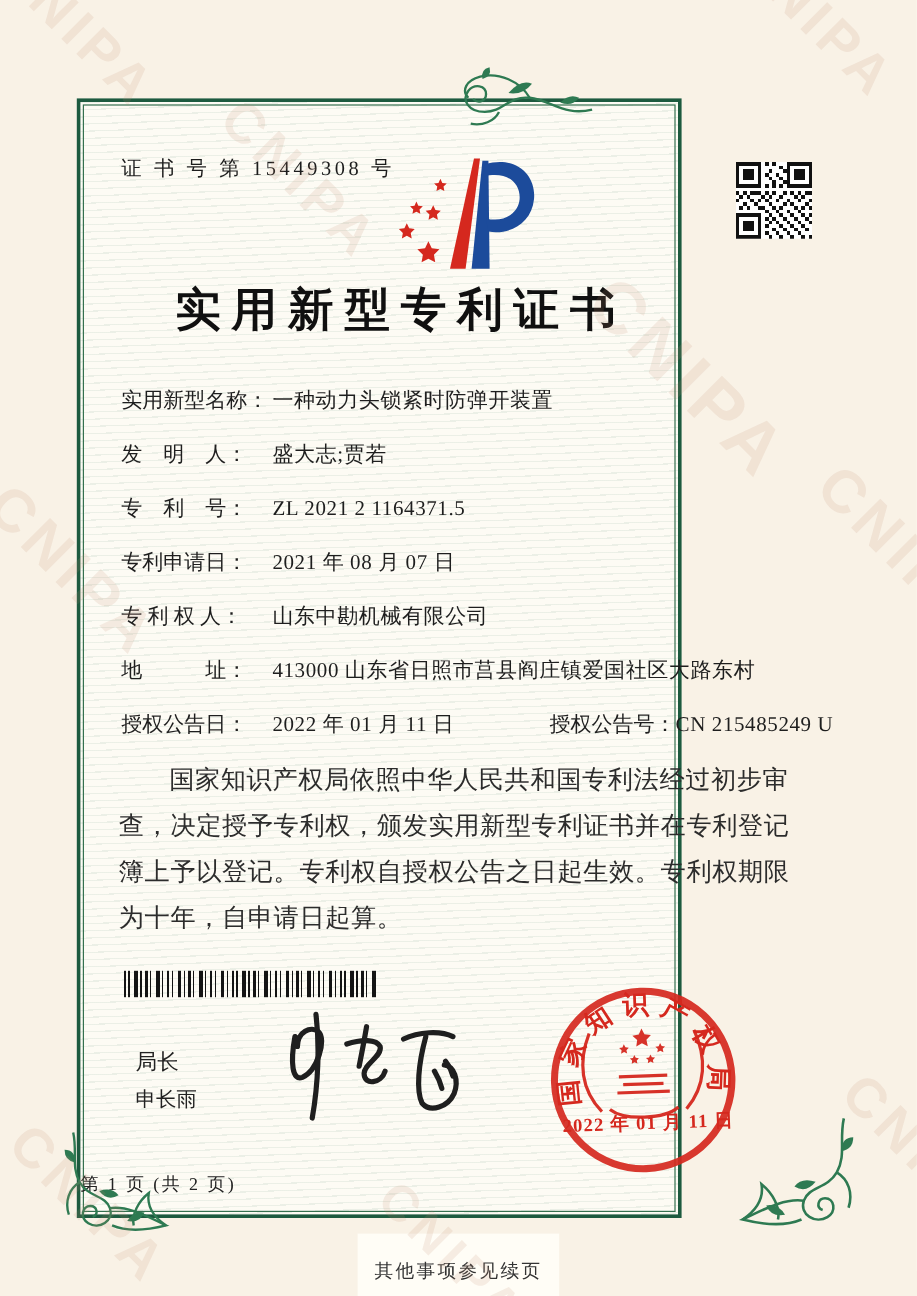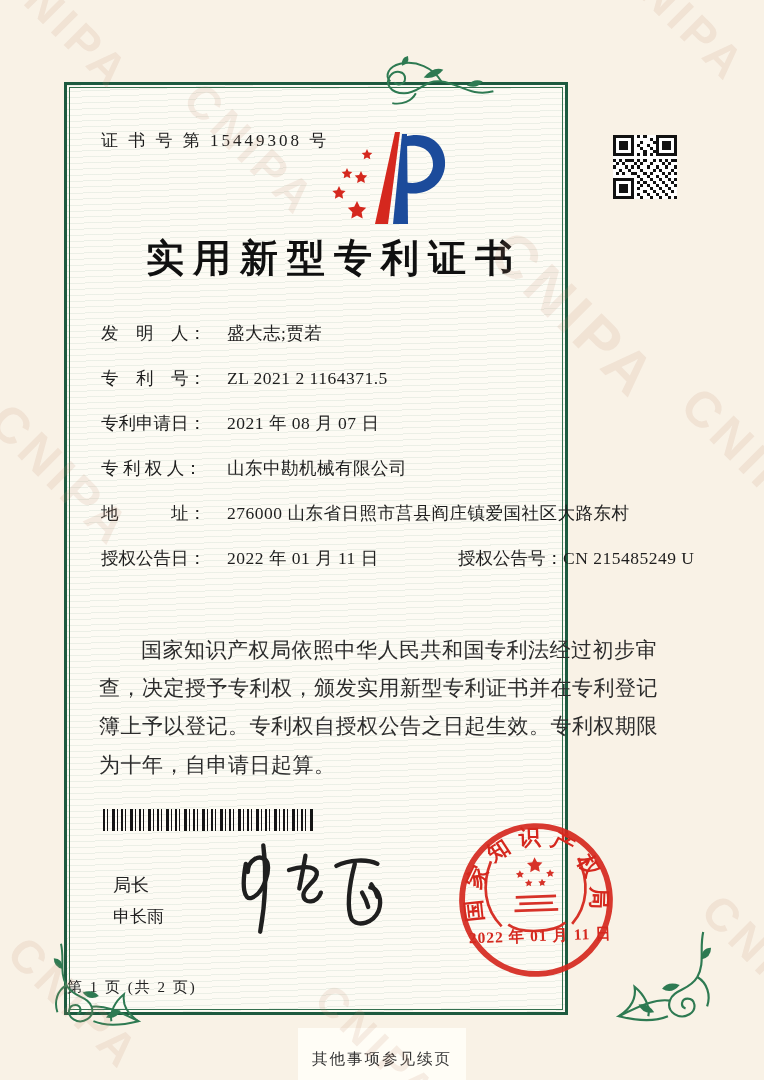--- a/index.html
+++ b/index.html
@@ -101,33 +101,36 @@
       <path fill="#fff" d="M1,1h5v5h-5z M15,1h5v5h-5z M1,15h5v5h-5z"></path>
       <path fill="#111" d="M2,2h3v3h-3z M16,2h3v3h-3z M2,16h3v3h-3z"></path>
       <path fill="#111" d="M8,0h1v1h-1z M10,0h1v1h-1z M12,1h1v1h-1z M9,2h1v1h-1z M13,2h1v1h-1z M8,3h1v1h-1z M11,3h1v1h-1z M9,4h1v1h-1z M12,4h1v1h-1z M10,5h1v1h-1z M13,5h1v1h-1z M8,6h1v1h-1z M10,6h1v1h-1z M12,6h1v1h-1z M6,8h1v1h-1z M6,10h1v1h-1z M6,12h1v1h-1z M0,8h1v1h-1z M2,8h1v1h-1z M4,8h1v1h-1z M5,8h1v1h-1z M8,8h1v1h-1z M10,8h1v1h-1z M13,8h1v1h-1z M15,8h1v1h-1z M17,8h1v1h-1z M19,8h1v1h-1z M20,8h1v1h-1z M1,9h1v1h-1z M3,9h1v1h-1z M7,9h1v1h-1z M9,9h1v1h-1z M12,9h1v1h-1z M16,9h1v1h-1z M18,9h1v1h-1z M0,10h1v1h-1z M4,10h1v1h-1z M8,10h1v1h-1z M11,10h1v1h-1z M14,10h1v1h-1z M17,10h1v1h-1z M20,10h1v1h-1z M2,11h1v1h-1z M5,11h1v1h-1z M9,11h1v1h-1z M13,11h1v1h-1z M15,11h1v1h-1z M19,11h1v1h-1z M1,12h1v1h-1z M3,12h1v1h-1z M7,12h1v1h-1z M10,12h1v1h-1z M12,12h1v1h-1z M16,12h1v1h-1z M18,12h1v1h-1z M20,12h1v1h-1z M8,13h1v1h-1z M11,13h1v1h-1z M14,13h1v1h-1z M17,13h1v1h-1z M9,14h1v1h-1z M12,14h1v1h-1z M15,14h1v1h-1z M18,14h1v1h-1z M20,14h1v1h-1z M8,15h1v1h-1z M10,15h1v1h-1z M13,15h1v1h-1z M16,15h1v1h-1z M19,15h1v1h-1z M9,16h1v1h-1z M11,16h1v1h-1z M14,16h1v1h-1z M17,16h1v1h-1z M20,16h1v1h-1z M8,17h1v1h-1z M12,17h1v1h-1z M15,17h1v1h-1z M18,17h1v1h-1z M10,18h1v1h-1z M13,18h1v1h-1z M16,18h1v1h-1z M19,18h1v1h-1z M8,19h1v1h-1z M11,19h1v1h-1z M14,19h1v1h-1z M17,19h1v1h-1z M9,20h1v1h-1z M12,20h1v1h-1z M15,20h1v1h-1z M18,20h1v1h-1z M20,20h1v1h-1z"></path>
     </svg>
   </div>
 
   <div class="title">实用新型专利证书</div>
 
   <div class="fields">
     <div class="frow">
+      <span class="flabel">实用新型名称：</span><span class="fvalue">一种动力头锁紧时防弹开装置</span>
+    </div>
+    <div class="frow">
       <span class="flabel">发　明　人：</span><span class="fvalue">盛大志;贾若</span>
     </div>
     <div class="frow">
       <span class="flabel">专　利　号：</span><span class="fvalue">ZL 2021 2 1164371.5</span>
     </div>
     <div class="frow">
       <span class="flabel">专利申请日：</span><span class="fvalue">2021 年 08 月 07 日</span>
     </div>
     <div class="frow">
       <span class="flabel">专 利 权 人：</span><span class="fvalue">山东中勘机械有限公司</span>
     </div>
     <div class="frow">
-      <span class="flabel">地　　　址：</span><span class="fvalue">276000 山东省日照市莒县阎庄镇爱国社区大路东村</span>
+      <span class="flabel">地　　　址：</span><span class="fvalue">413000 山东省日照市莒县阎庄镇爱国社区大路东村</span>
     </div>
     <div class="frow">
       <span class="flabel">授权公告日：</span><span class="fvalue">2022 年 01 月 11 日</span>
       <span class="grant-right">
         <span>授权公告号：</span><span class="fvalue">CN 215485249 U</span>
       </span>
     </div>
   </div>
 
   <div class="body-text">

